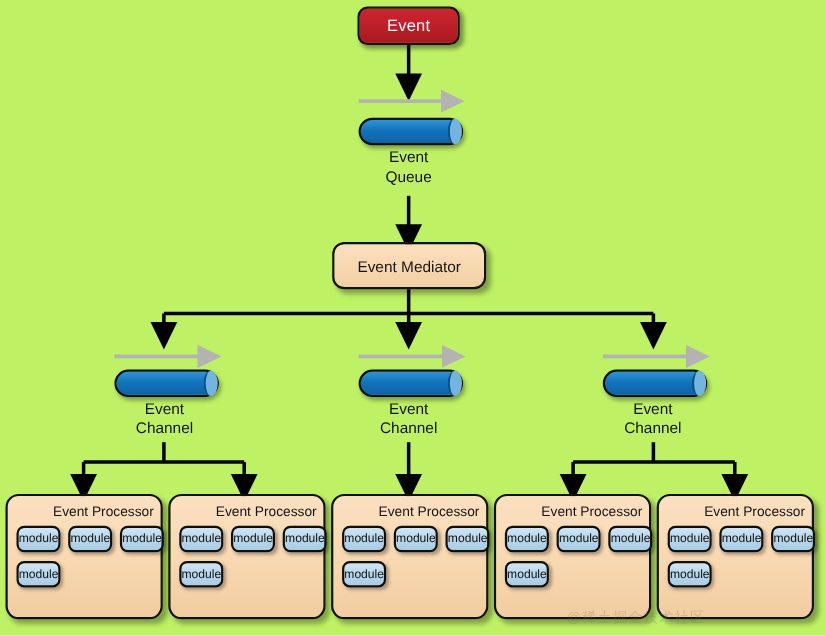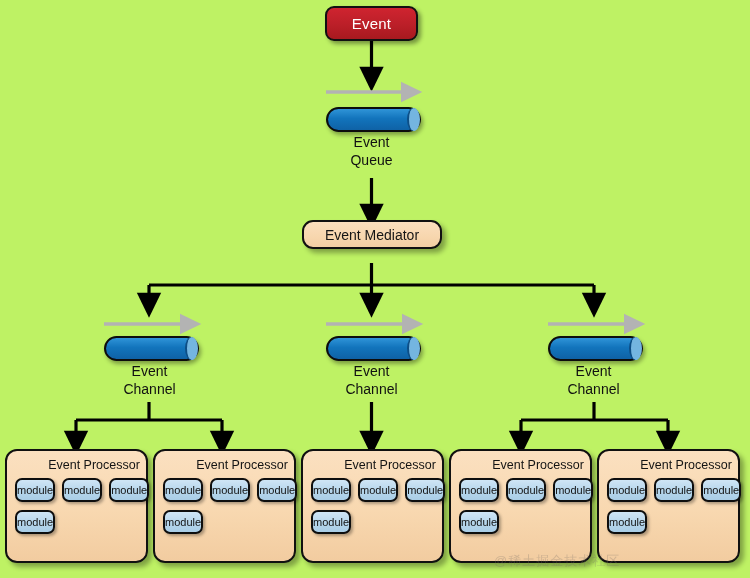--- a/index.html
+++ b/index.html
@@ -193,21 +193,21 @@
   <div class="node event-box" style="left:325px; top:6px; width:93px; height:35px;">
     <span>Event</span>
   </div>
 
   <div class="pill" style="left:326px; top:107px; width:91px; height:21px;">
     <span class="cap"></span>
   </div>
   <div class="pill-label" style="left:321px; top:133px; width:101px;">Event
 Queue</div>
 
-  <div class="node mediator-box" style="left:302px; top:220px; width:140px; height:29px;text-align:right;">
+  <div class="node mediator-box" style="left:302px; top:220px; width:140px; height:43px;text-align:right;">
     <span>Event Mediator</span>
   </div>
 
   <div class="pill" style="left:104px; top:336px; width:91px; height:21px;">
     <span class="cap"></span>
   </div>
   <div class="pill-label" style="left:99px; top:362px; width:101px;">Event
 Channel</div>
 
   <div class="pill" style="left:326px; top:336px; width:91px; height:21px;">
@@ -265,15 +265,15 @@
   <div class="node processor" style="left:597px; top:449px; width:143px; height:114px;">
     <div class="processor-title">Event Processor</div>
     <div class="module-grid">
       <div class="module">module</div>
       <div class="module">module</div>
       <div class="module">module</div>
       <div class="module">module</div>
     </div>
   </div>
 
-  <div class="watermark" style="left:494px; top:552px;text-align:center;">@稀土掘金技术社区</div>
+  <div class="watermark" style="left:515px; top:552px;text-align:center;">@稀土掘金技术社区</div>
 
 </div>
 
 </body></html>

